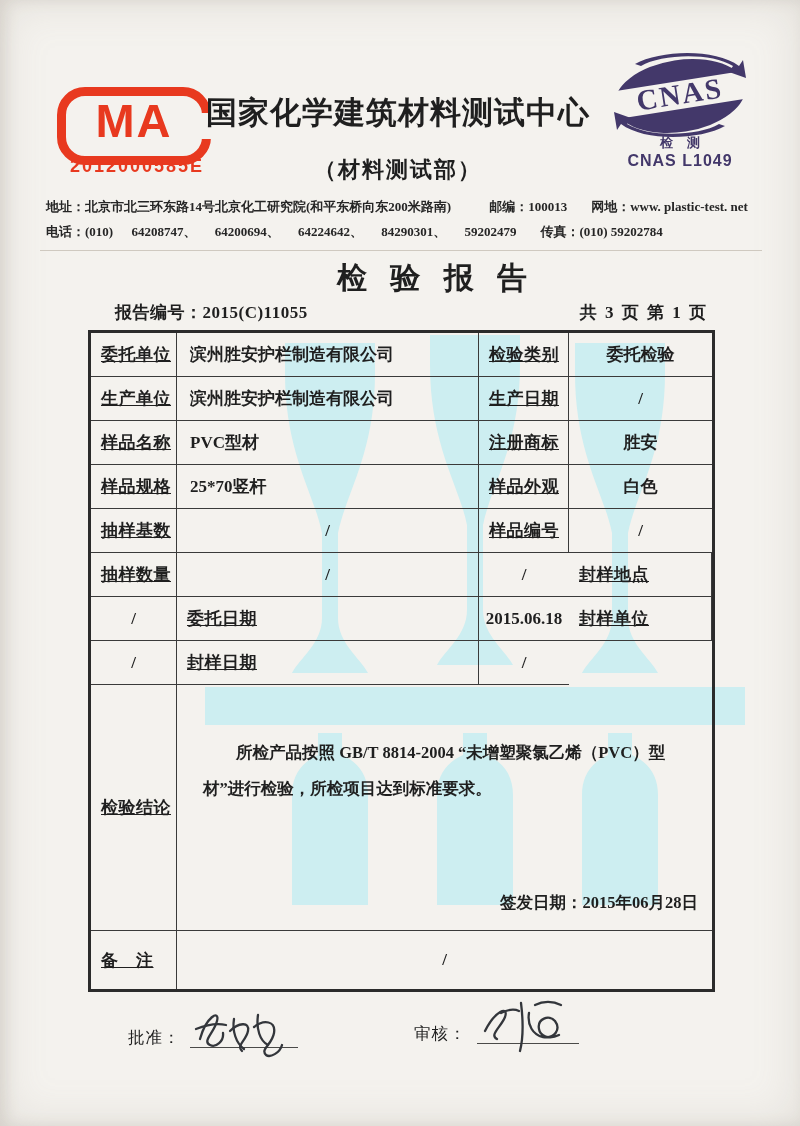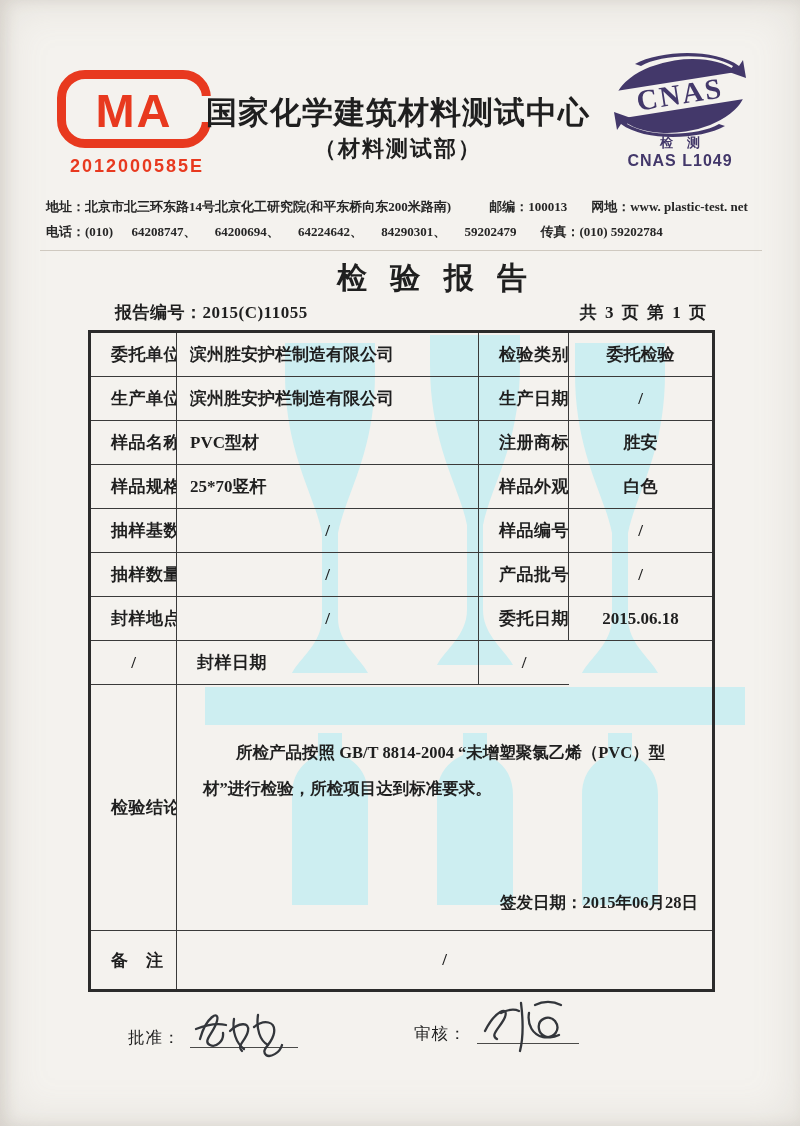--- a/index.html
+++ b/index.html
@@ -12,38 +12,38 @@
   *{margin:0;padding:0;box-sizing:border-box;}
   html,body{background:#d8d5d0;}
   body{font-family:"Liberation Serif","DejaVu Serif",serif;color:var(--ink);}
   .page{
     position:relative;width:800px;height:1126px;margin:0 auto;
     background:var(--paper);overflow:hidden;
     box-shadow:inset 0 0 46px rgba(160,150,135,.22), inset 6px 0 14px rgba(130,120,108,.16);
   }
   
   .cma-box{
-    position:absolute;left:57px;top:70px;width:154px;height:78px;
+    position:absolute;left:57px;top:87px;width:154px;height:78px;
     border:9px solid var(--cma_red);border-radius:28px;
-    display:flex;align-items:center;justify-content:center;
+    display:flex;align-items:flex-start;justify-content:center;
   }
   .cma-gap{position:absolute;right:-11px;top:17px;width:12px;height:26px;background:var(--paper);}
   .cma-letters{
     font-family:"Liberation Sans","DejaVu Sans",sans-serif;
     font-weight:bold;font-size:47px;line-height:1;color:var(--cma_red);letter-spacing:2px;
     transform:translateY(1px);
   }
   .cma-cert{
     position:absolute;left:52px;top:156px;width:170px;text-align:center;
     font-family:"Liberation Sans","DejaVu Sans",sans-serif;
     font-weight:bold;font-size:18px;color:var(--cma_red);letter-spacing:2px;
   }
   .titles{position:absolute;left:198px;top:92px;width:400px;text-align:center;}
   .center-name{font-size:31px;font-weight:bold;letter-spacing:1px;white-space:nowrap;}
-  .center-dept{font-size:22px;font-weight:bold;letter-spacing:2px;}
+  .center-dept{font-size:22px;font-weight:bold;margin-top:21px;letter-spacing:2px;}
   .cnas{position:absolute;left:597px;top:52px;width:166px;text-align:center;}
   .cnas svg{display:block;margin:0 auto;}
   .cnas-mark{font-size:13px;font-weight:bold;color:var(--cnas_navy);letter-spacing:14px;text-indent:14px;margin-top:-4px;}
   .cnas-code{font-family:"Liberation Sans","DejaVu Sans",sans-serif;font-size:16px;font-weight:bold;color:var(--cnas_navy);letter-spacing:1px;margin-top:0px;}
   
   .contact{position:absolute;left:46px;top:194px;width:716px;font-size:13px;font-weight:bold;line-height:25px;color:#262626;white-space:nowrap;}
   .contact .zip{margin-left:18px;padding-left:20px;}
   .contact .web{margin-left:24px;}
   .contact .tel{word-spacing:15px;}
   .contact .fax{margin-left:24px;}
@@ -64,21 +64,21 @@
     grid-template-columns:86px 302px 90px 143px;
     grid-template-rows:repeat(8,44px) 246px 58px;
     border:3px solid #2b2b2b;
     background:transparent;
   }
   .cell{
     border-right:1.5px solid #3a3a3a;border-bottom:1.5px solid #3a3a3a;
     display:flex;align-items:center;font-size:17px;font-weight:bold;
     overflow:hidden;white-space:nowrap;
   }
-  .cell.lbl{padding-left:20px;letter-spacing:.5px;}
+  .cell.lbl{padding-left:10px;letter-spacing:.5px;text-decoration:underline;}
   .cell.val{padding-left:13px;}
   .cell.cen{justify-content:center;padding-left:0;}
   .cell.last-col{border-right:none;}
   .cell.last-row{border-bottom:none;}
   .concl-lbl{grid-column:1;grid-row:9;}
   .concl-body{
     grid-column:2/5;grid-row:9;display:block;position:relative;
     border-right:none;white-space:normal;
   }
   .concl-text{
@@ -173,28 +173,28 @@
     <div class="cell lbl">样品外观</div>
     <div class="cell cen last-col">白色</div>
 
     <div class="cell lbl">抽样基数</div>
     <div class="cell cen">/</div>
     <div class="cell lbl">样品编号</div>
     <div class="cell cen last-col">/</div>
 
     <div class="cell lbl">抽样数量</div>
     <div class="cell cen">/</div>
-    <div class="cell lbl">产品批号</div>
     <div class="cell cen last-col">/</div>
 
     <div class="cell lbl">封样地点</div>
     <div class="cell cen">/</div>
     <div class="cell lbl">委托日期</div>
     <div class="cell cen last-col">2015.06.18</div>
 
+    <div class="cell lbl">封样单位</div>
     <div class="cell cen">/</div>
     <div class="cell lbl">封样日期</div>
     <div class="cell cen last-col">/</div>
 
     <div class="cell lbl concl-lbl">检验结论</div>
     <div class="cell concl-body last-col">
       <p class="concl-text">所检产品按照 GB/T 8814-2004 “未增塑聚氯乙烯（PVC）型材”进行检验，所检项目达到标准要求。</p>
       <div class="concl-issue"><span>签发日期：</span><span>2015年06月28日</span></div>
     </div>
 

